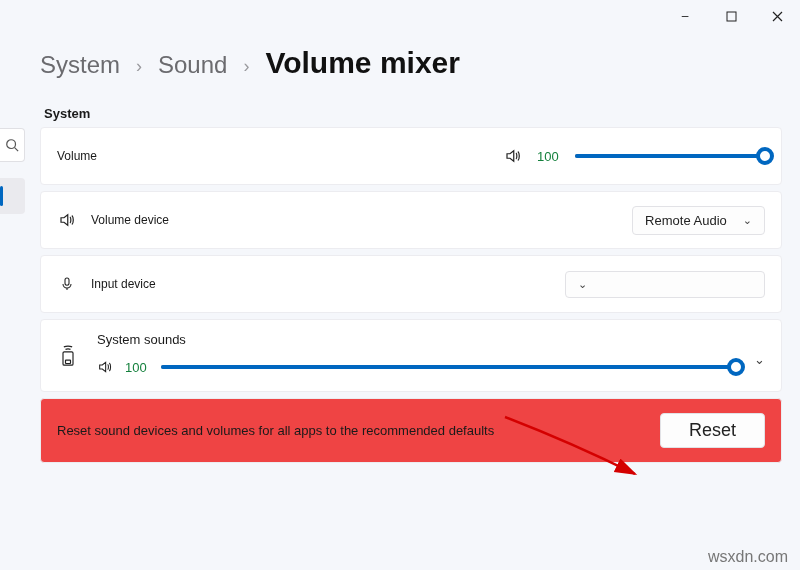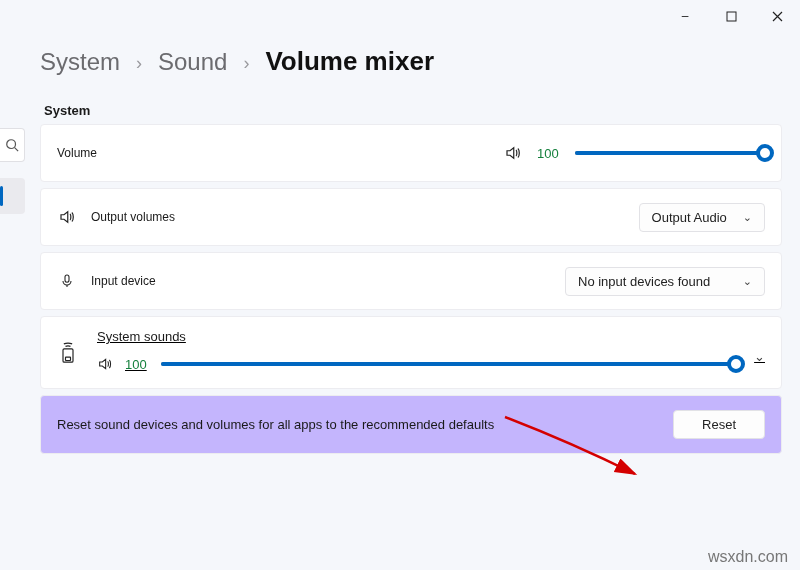--- a/index.html
+++ b/index.html
@@ -9,52 +9,52 @@
   .titlebar { position: fixed; top: 0; right: 0; display: flex; gap: 0; }
   .titlebar .win-btn { width: 46px; height: 32px; display:flex; align-items:center; justify-content:center; font-size: 12px; color:#1a1a1a; }
   .search-chip { position:absolute; left:0; top:128px; width:25px; height:34px; border:1px solid #e0e0e4; border-left:none; border-radius:0 4px 4px 0; background:#fff; display:flex; align-items:center; justify-content:center; color:#555; }
   .nav-row-active { position:absolute; left:0; top:178px; width:25px; height:36px; border-radius:0 4px 4px 0; background:#eaeaee; }
   .nav-row-active::before { content:""; position:absolute; left:0; top:8px; width:3px; height:20px; background:#0067c0; border-radius:3px; }
 
   .content { position:absolute; left:40px; right:18px; top:46px; bottom:10px; }
 
   .breadcrumb { display:flex; align-items:baseline; gap:16px; font-size:24px; color:#6b6b6f; }
   .breadcrumb .chev { color:#9a9a9e; font-size:18px; position:relative; top:-1px;}
-  .breadcrumb .current { color:#111; font-weight:600; font-size:26px; }
+  .breadcrumb .current { color:#111; font-weight:600; font-size:30px; }
 
   .section-label { font-size:13px; font-weight:600; color:#1a1a1a; margin-top:26px; margin-bottom:6px; margin-left:4px;}
 
   .card { background:#fff; border:1px solid #ececf0; border-radius:4px; padding:0; margin-bottom:6px; }
   .row { display:flex; align-items:center; min-height:56px; padding:10px 16px; gap:14px; }
   .row .icon { width:20px; display:flex; align-items:center; justify-content:center; color:#333; flex-shrink:0;}
   .row .label { font-size:12px; color:#1a1a1a; flex-shrink:0; }
   .spacer { flex:1; }
 
   .select-btn { border:1px solid #e2e2e6; background:#fdfdfd; border-radius:4px; padding:6px 12px; font-size:13px; color:#222; display:flex; align-items:center; gap:16px; }
   .select-btn.wide { min-width:200px; justify-content:space-between; }
   .chev-down { font-size:11px; color:#444; }
 
   .vol-label { font-size:13px; color:#15803d; min-width:24px; }
 
   .slider { position:relative; flex:1; height:20px; }
   .slider-track { position:absolute; left:0; right:0; top:50%; height:4px; background:#8a8a8e; border-radius:2px; transform:translateY(-50%); }
   .slider-fill { position:absolute; left:0; top:50%; height:4px; background:#0067c0; border-radius:2px; transform:translateY(-50%); width:100%; }
   .slider-thumb { position:absolute; top:50%; width:18px; height:18px; border-radius:50%; background:#fff; border:4px solid #0067c0; transform:translate(-50%,-50%); left:100%; }
 
-  .app-card { background:#fff; border:1px solid #ececf0; border-radius:4px; padding:12px 16px 14px; display:flex; align-items:flex-start; gap:18px; margin-bottom:6px;text-decoration:underline; }
+  .app-card { background:#fff; border:1px solid #ececf0; border-radius:4px; padding:12px 16px 14px; display:flex; align-items:flex-start; gap:18px; margin-bottom:6px; }
   .app-icon { width:22px; height:28px; display:flex; align-items:center; justify-content:center; color:#333; margin-top:10px;}
   .app-body { flex:1; }
   .app-title { font-size:13px; color:#1a1a1a; margin-bottom:10px; }
   .app-vol-row { display:flex; align-items:center; gap:12px; }
 
   .expand-chev { color:#444; font-size:13px; margin-top:20px; }
 
-  .reset-card { background:#c4b5fd; border:1px solid #ececf0; border-radius:4px; padding:14px 16px; display:flex; align-items:center;justify-content:flex-end; }
+  .reset-card { background:#ef4444; border:1px solid #ececf0; border-radius:4px; padding:14px 16px; display:flex; align-items:center;justify-content:flex-end; }
   .reset-text { font-size:13px; color:#1a1a1a; }
-  .reset-btn { border:1px solid #e2e2e6; background:#fdfdfd; border-radius:4px; padding:6px 28px; font-size:13px; color:#222; }
+  .reset-btn { border:1px solid #e2e2e6; background:#fdfdfd; border-radius:4px; padding:6px 28px; font-size:18px; color:#222; }
 
   .watermark { position:fixed; right:12px; bottom:4px; font-size:16px; color:#777; }
 
   
   .arrow-svg { position:absolute; left:500px; top:412px; pointer-events:none; }
 
   svg { display:block; }
 </style>
 </head>
 <body>
@@ -117,42 +117,41 @@
 
   <div class="card">
     <div class="row">
       <span class="icon">
         <svg width="18" height="18" viewBox="0 0 24 24" fill="none" stroke="#222" stroke-width="1.6">
             <path d="M4 9v6h4l5 4V5L8 9H4z"></path>
             <path d="M16 8c1.5 1 1.5 7 0 8"></path>
             <path d="M18.5 6c2.5 2 2.5 10 0 12"></path>
           </svg>
       </span>
-      <span class="label">Output volumes</span>
+      <span class="label">Volume device</span>
       <div class="spacer"></div>
       <div class="select-btn">
-        <span>Output Audio</span>
+        <span>Remote Audio</span>
         <span class="chev-down">⌄</span>
       </div>
     </div>
   </div>
 
   <div class="card">
     <div class="row">
       <span class="icon">
         <svg width="16" height="18" viewBox="0 0 24 24" fill="none" stroke="#222" stroke-width="1.6">
             <rect x="9" y="3" width="6" height="11" rx="3"></rect>
             <path d="M6 12a6 6 0 0 0 12 0"></path>
             <path d="M12 18v3"></path>
           </svg>
       </span>
       <span class="label">Input device</span>
       <div class="spacer"></div>
       <div class="select-btn wide">
-        <span>No input devices found</span>
         <span class="chev-down">⌄</span>
       </div>
     </div>
   </div>
 
 
   <div class="app-card">
     <div class="app-icon">
       <svg width="20" height="22" viewBox="0 0 24 26" fill="none" stroke="#222" stroke-width="1.4">
         <path d="M7 2c3-1 7-1 10 0"></path>

